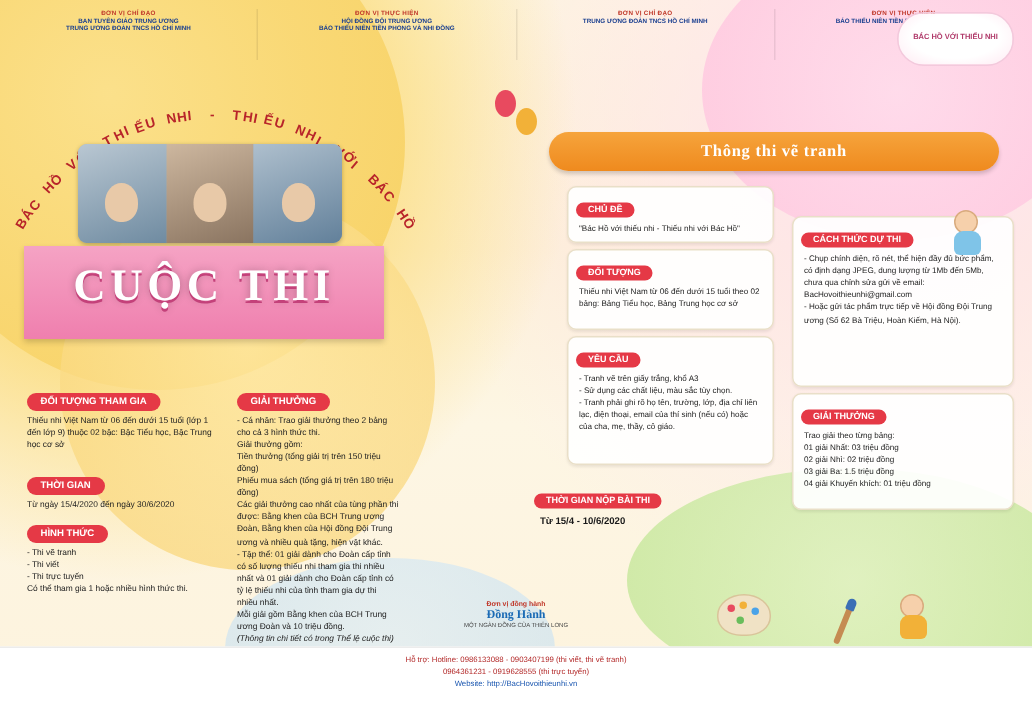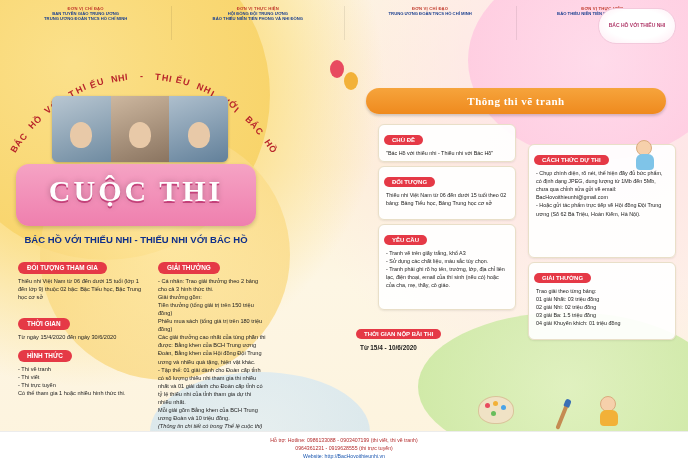--- a/index.html
+++ b/index.html
@@ -45,21 +45,21 @@
   }
   .photo-strip{position:absolute;left:44px;top:52px;width:176px;height:66px;
     background:linear-gradient(180deg,#9fb7c9,#7d99ae);border-radius:6px;overflow:hidden;
     box-shadow:0 1px 3px rgba(0,0,0,.25);}
   .photo-strip .ph{position:absolute;top:0;bottom:0;width:33.33%;background:#8aa2b6;}
   .photo-strip .ph:nth-child(1){left:0;background:linear-gradient(160deg,#b9c7d2,#6f8ba1);}
   .photo-strip .ph:nth-child(2){left:33.33%;background:linear-gradient(160deg,#cdb79f,#8a7460);}
   .photo-strip .ph:nth-child(3){left:66.66%;background:linear-gradient(160deg,#aebfcd,#62809a);}
   .photo-strip .face{position:absolute;left:50%;top:26px;width:22px;height:26px;margin-left:-11px;border-radius:50% 50% 45% 45%;background:#e8c9a8;}
   .ribbon-pink{position:absolute;left:8px;top:120px;width:240px;height:62px;
-    background:linear-gradient(180deg,#f5a3c4,#ef7fae);border-radius:13px;
+    background:linear-gradient(180deg,#f5a3c4,#ef7fae);border-radius:0;
     box-shadow:0 2px 4px rgba(0,0,0,.18);}
   .ribbon-pink:before,.ribbon-pink:after{content:"";position:absolute;top:18px;width:22px;height:26px;background:#e8699f;z-index:-1;}
   .ribbon-pink:before{left:-14px;clip-path:polygon(0 0,100% 18%,100% 82%,0 100%);}
   .ribbon-pink:after{right:-14px;clip-path:polygon(100% 0,0 18%,0 82%,100% 100%);}
   .cuocthi{position:absolute;left:0;right:0;top:10px;text-align:center;font-size:30px;font-weight:bold;color:#ffffff;
     letter-spacing:3px;text-shadow:0 2px 0 #c4417a,0 0 6px rgba(0,0,0,.25);font-family:"Liberation Serif",serif;}
   .subtitle{position:absolute;left:6px;top:190px;width:244px;text-align:center;font-size:9.5px;font-weight:bold;color:#0f2f8a;}
 
   .lhead{display:inline-block;background:#e53946;color:#fff;font-size:6.4px;font-weight:bold;
     padding:2.5px 9px;border-radius:9px;margin-bottom:3px;}
@@ -204,21 +204,20 @@
         </div>
       <div class="ph">
           <div class="face"></div>
         </div>
     </div>
 
     <div class="ribbon-pink">
       <div class="cuocthi">CUỘC THI</div>
     </div>
 
-    <div class="subtitle">BÁC HỒ VỚI THIẾU NHI - THIẾU NHI VỚI BÁC HỒ</div>
 
     <div class="lblock" style="top:212px;">
       <div class="lhead">ĐỐI TƯỢNG THAM GIA</div>
       <div class="lbody">Thiếu nhi Việt Nam từ 06 đến dưới 15 tuổi (lớp 1 đến lớp 9) thuộc 02 bậc: Bậc Tiểu học, Bậc Trung học cơ sở</div>
     </div>
 
     <div class="lblock" style="top:268px;">
       <div class="lhead">THỜI GIAN</div>
       <div class="lbody">Từ ngày 15/4/2020 đến ngày 30/6/2020</div>
     </div>
@@ -300,20 +299,25 @@
     <i style="left:14px;top:4px;background:#f2b138;"></i>
     <i style="left:22px;top:8px;background:#4aa3e8;"></i>
     <i style="left:12px;top:14px;background:#69bd5c;"></i>
   </div>
   <div class="brush" style="left:560px;bottom:42px;"></div>
   <div class="kid" style="left:600px;bottom:46px;">
     <div class="head"></div>
     <div class="body" style="background:#f2b138;"></div>
   </div>
 
+  <div class="logo-bottom">
+    <div class="t1">Đơn vị đồng hành</div>
+    <div class="t2">Đồng Hành</div>
+    <div class="t3">MỘT NGÀN ĐỒNG CỦA THIÊN LONG</div>
+  </div>
 
   <div class="footer">
     <div class="ft">
       <div>Hỗ trợ: Hotline: 0986133088 - 0903407199 (thi viết, thi vẽ tranh)</div>
       <div>0964361231 - 0919628555 (thi trực tuyến)</div>
       <div class="web">Website: http://BacHovoithieunhi.vn</div>
     </div>
   </div>
 
 </div>

